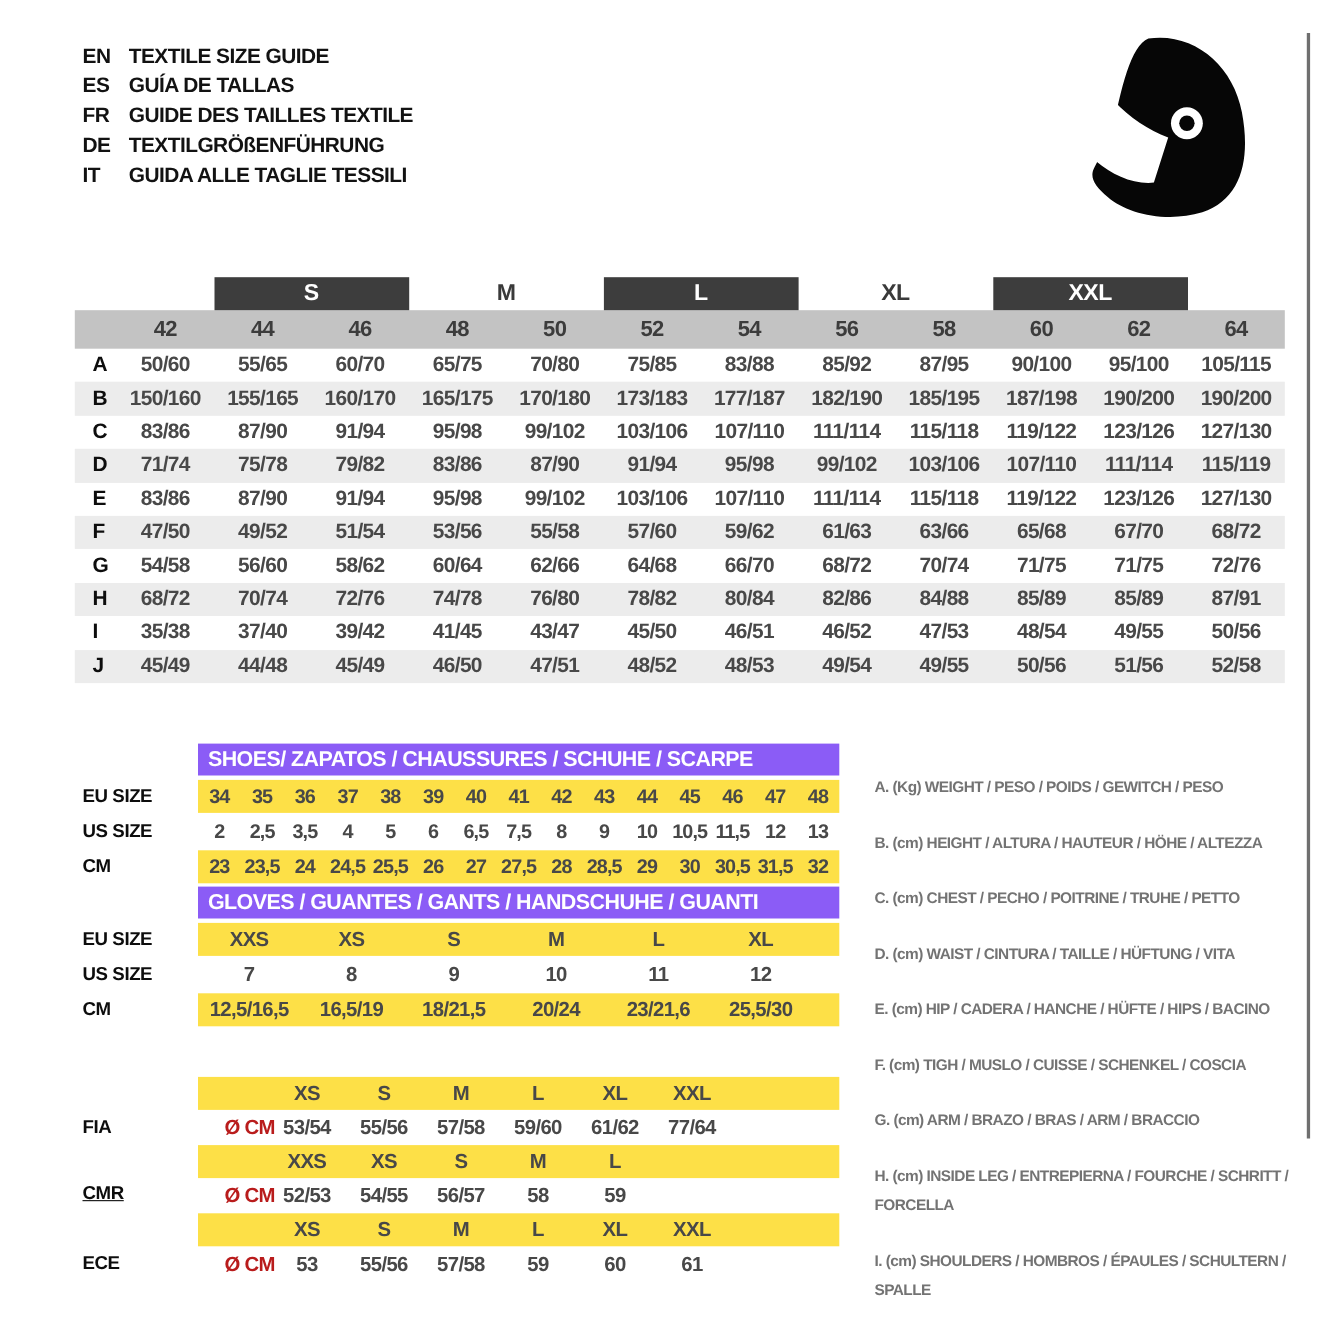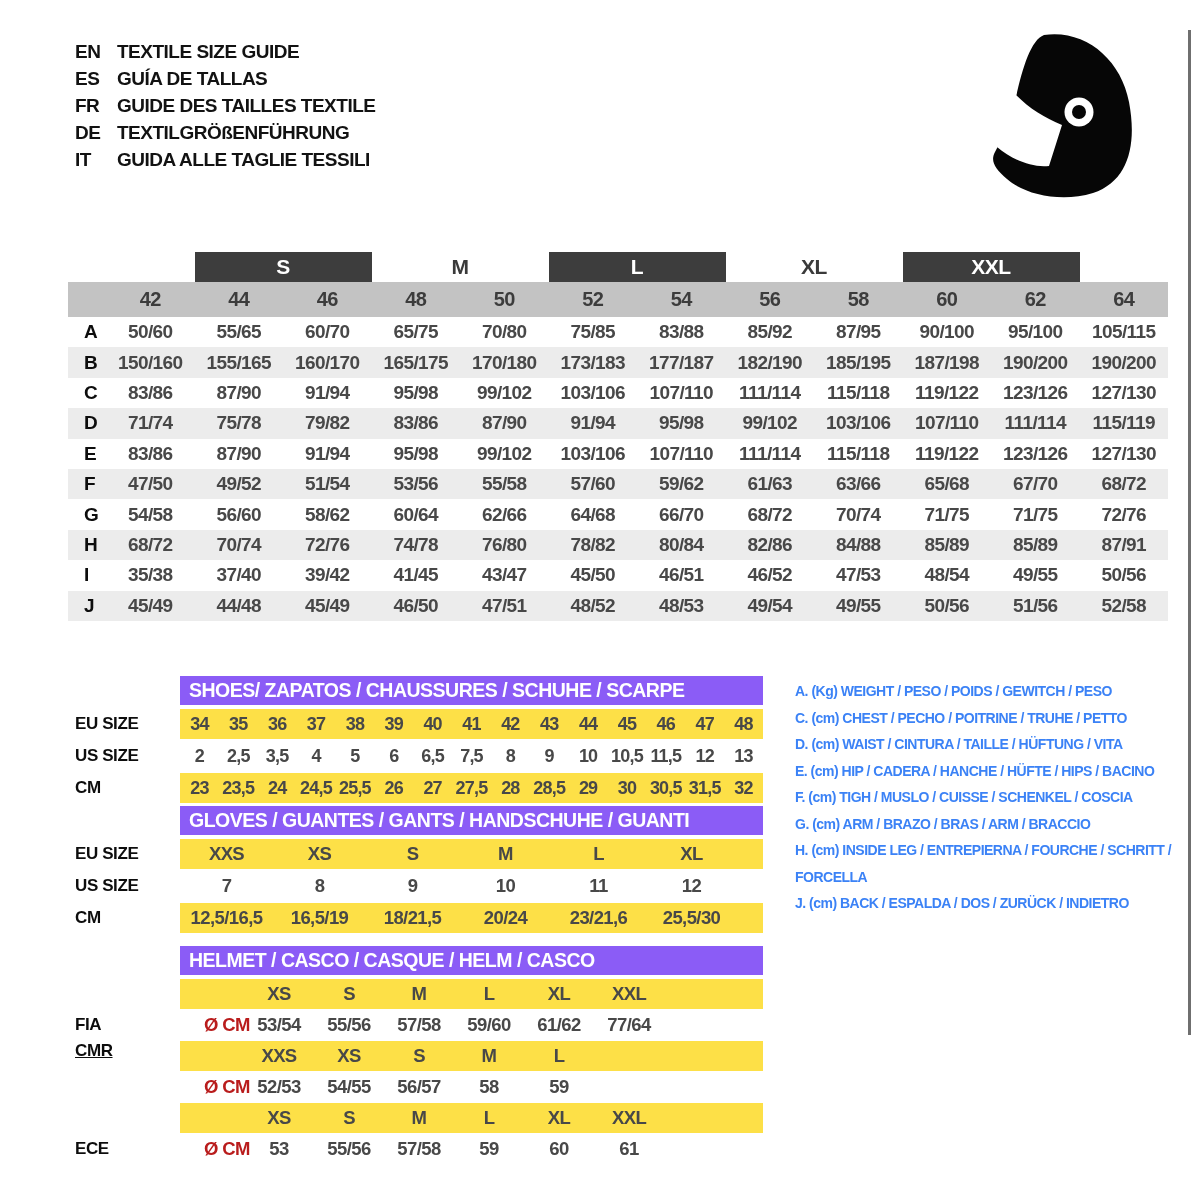--- a/index.html
+++ b/index.html
@@ -37,21 +37,21 @@
               font-weight:bold;font-size:17px;letter-spacing:-0.4px;color:#0d0d0d;white-space:nowrap;}
   .srow{position:absolute;left:180px;width:583px;height:30px;display:grid;}
   .srow.grey{background:#fde047;}
   .scell{display:flex;align-items:center;justify-content:center;font-weight:bold;color:#484848;
          font-size:18.5px;letter-spacing:-0.6px;white-space:nowrap;}
   .scell.unit{justify-content:flex-start;padding-left:24px;color:#b91c1c;}
   .shoes-font .scell{font-size:18px;letter-spacing:-0.8px;}
 
   
   .legend{position:absolute;left:795px;top:678px;width:404px;}
-  .legend-item{font-weight:bold;font-size:14px;line-height:26.5px;letter-spacing:-0.5px;color:#3b82f6;}
+  .legend-item{font-weight:bold;font-size:14px;line-height:26.5px;letter-spacing:-0.5px;color:#737373;margin-top:24px;}
 </style>
 </head>
 <body>
 
 <div class="canvas" id="canvas">
 
   <div class="lang-list" id="langList">
       <div class="lang-row">
         <div class="lang-code">EN</div>
         <div class="lang-title">TEXTILE SIZE GUIDE</div>
@@ -255,30 +255,31 @@
           <div class="tt-cell">49/55</div>
           <div class="tt-cell">50/56</div>
           <div class="tt-cell">51/56</div>
           <div class="tt-cell">52/58</div>
         </div>
       </div>
   </div>
 
   <div class="sec-bar" style="top:676px">SHOES/ ZAPATOS / CHAUSSURES / SCHUHE / SCARPE</div>
   <div class="sec-bar" style="top:806px">GLOVES / GUANTES / GANTS / HANDSCHUHE / GUANTI</div>
-  <div class="sec-bar" style="top:946px">HELMET / CASCO / CASQUE / HELM / CASCO</div>
 
   <div class="legend" id="legend">
       <div class="legend-item">A. (Kg) WEIGHT / PESO / POIDS / GEWITCH / PESO</div>
+      <div class="legend-item">B. (cm) HEIGHT / ALTURA / HAUTEUR / HÖHE / ALTEZZA</div>
       <div class="legend-item">C. (cm) CHEST / PECHO / POITRINE / TRUHE / PETTO</div>
       <div class="legend-item">D. (cm) WAIST / CINTURA / TAILLE / HÜFTUNG / VITA</div>
       <div class="legend-item">E. (cm) HIP / CADERA / HANCHE / HÜFTE / HIPS / BACINO</div>
       <div class="legend-item">F. (cm) TIGH / MUSLO / CUISSE / SCHENKEL / COSCIA</div>
       <div class="legend-item">G. (cm) ARM / BRAZO / BRAS / ARM / BRACCIO</div>
       <div class="legend-item">H. (cm) INSIDE LEG / ENTREPIERNA / FOURCHE / SCHRITT / FORCELLA</div>
+      <div class="legend-item">I. (cm) SHOULDERS / HOMBROS / ÉPAULES / SCHULTERN / SPALLE</div>
       <div class="legend-item">J. (cm) BACK / ESPALDA / DOS / ZURÜCK / INDIETRO</div>
     </div>
 
 <div class="side-label" style="top: 709px;">EU SIZE</div>
     <div class="srow grey shoes-font" style="top: 709px; grid-template-columns: repeat(15, 1fr);">
       <div class="scell">34</div>
       <div class="scell">35</div>
       <div class="scell">36</div>
       <div class="scell">37</div>
       <div class="scell">38</div>
@@ -377,21 +378,21 @@
     </div>
     <div class="srow grey" style="top: 1041px; grid-template-columns: 64px repeat(6, 70px);">
       <div class="scell"></div>
       <div class="scell">XXS</div>
       <div class="scell">XS</div>
       <div class="scell">S</div>
       <div class="scell">M</div>
       <div class="scell">L</div>
       <div class="scell"></div>
     </div>
-    <div class="side-label" style="top: 1036px; text-decoration: underline;">CMR</div>
+    <div class="side-label" style="top: 1070px; text-decoration: underline;">CMR</div>
     <div class="srow" style="top: 1072px; grid-template-columns: 64px repeat(6, 70px);">
       <div class="scell unit">Ø CM</div>
       <div class="scell">52/53</div>
       <div class="scell">54/55</div>
       <div class="scell">56/57</div>
       <div class="scell">58</div>
       <div class="scell">59</div>
       <div class="scell"></div>
     </div>
     <div class="srow grey" style="top: 1103px; grid-template-columns: 64px repeat(6, 70px);">

